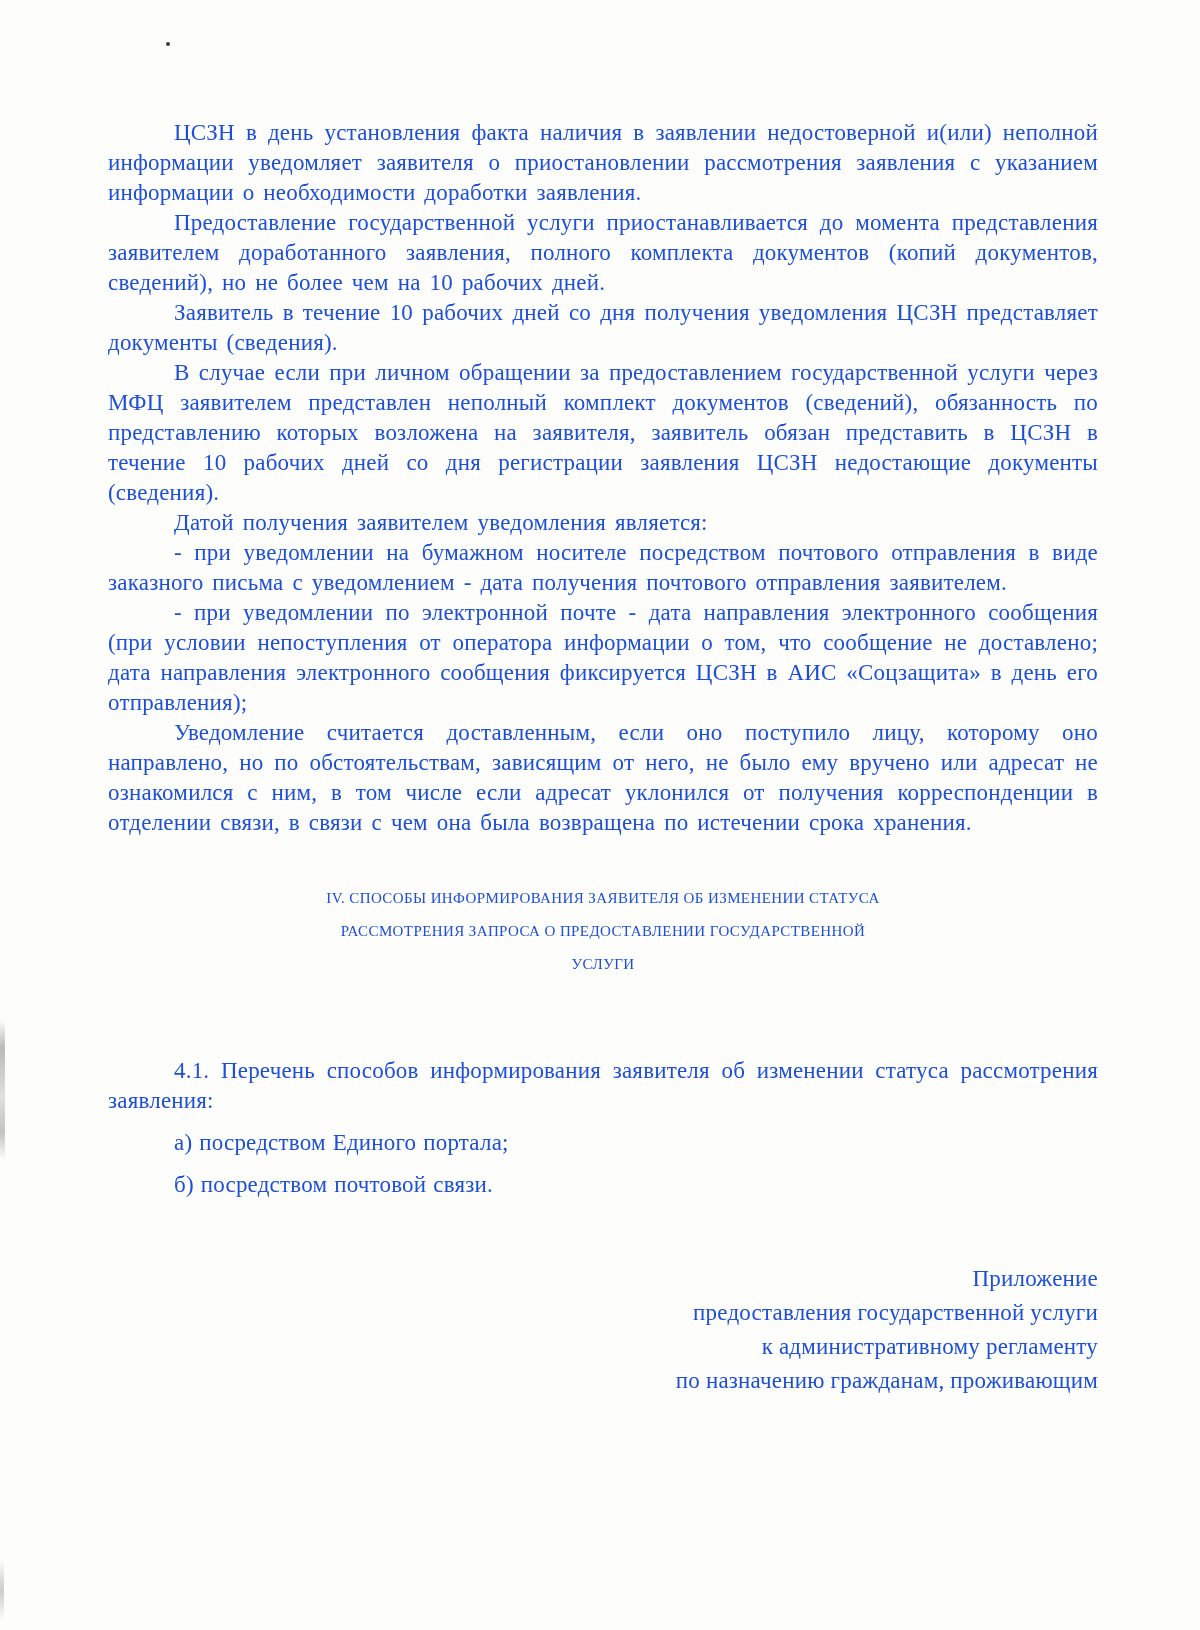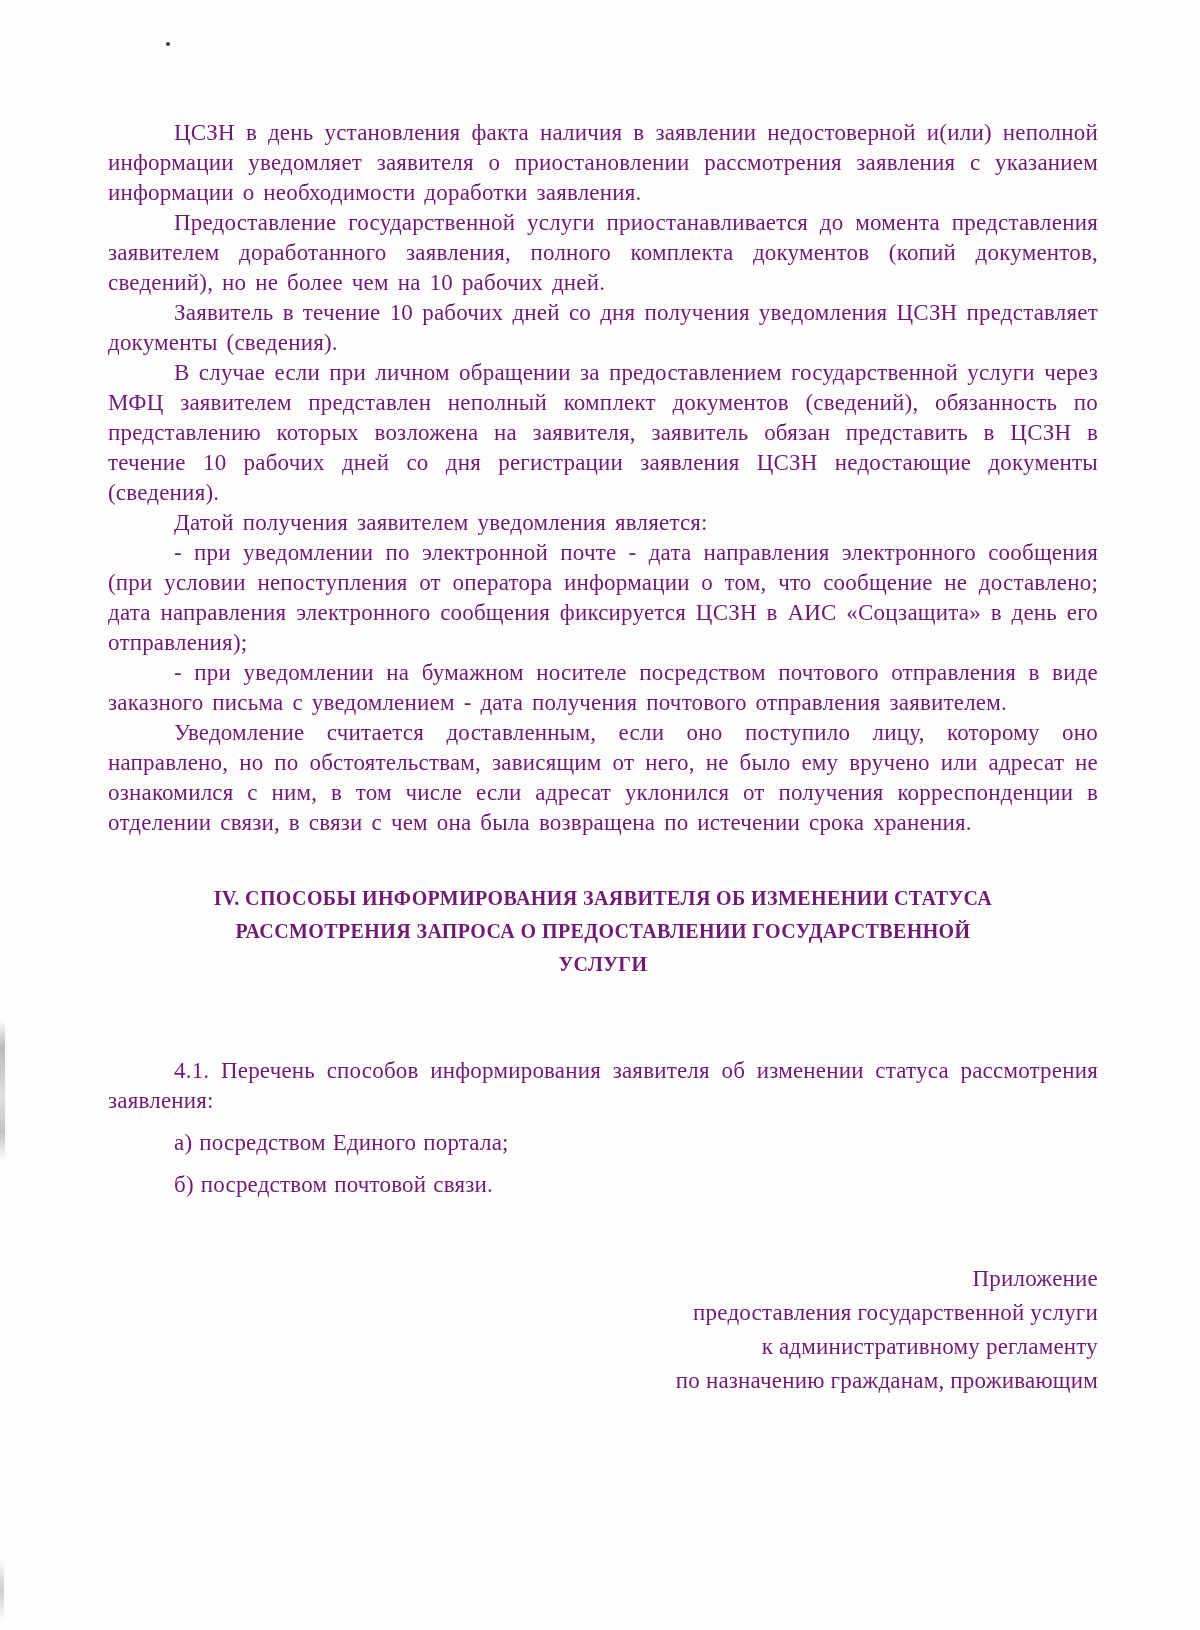--- a/index.html
+++ b/index.html
@@ -7,21 +7,21 @@
     padding: 0;
     background: #ffffff;
   }
   .page {
     position: relative;
     width: 1200px;
     height: 1630px;
     background: #fdfdfc;
     overflow: hidden;
     font-family: "Liberation Serif", "DejaVu Serif", serif;
-    color: #701a75;
+    color: #1d4ed8;
   }
   .content {
     position: absolute;
     left: 108px;
     top: 118px;
     width: 990px;
   }
   .para {
     margin: 0;
     font-size: 23px;
@@ -31,23 +31,23 @@
     letter-spacing: 0.2px;
     word-spacing: 3px;
   }
   .para.plain {
     text-align: left;
     word-spacing: 1px;
     margin-top: 12px;
   }
   .heading {
     margin: 44px 0 0 0;
-    font-size: 20px;
+    font-size: 15px;
     line-height: 33px;
-    font-weight: bold;
+    font-weight: normal;
     text-align: center;
     letter-spacing: 0.4px;
   }
   .heading .h-line {
     display: block;
   }
   .after-heading {
     margin-top: 75px;
   }
   .appendix {
@@ -104,22 +104,22 @@
   <span class="edge-smudge"></span>
   <span class="edge-smudge-2"></span>
 
   <div class="content">
 
     <p class="para">ЦСЗН в день установления факта наличия в заявлении недостоверной и(или) неполной информации уведомляет заявителя о приостановлении рассмотрения заявления с указанием информации о необходимости доработки заявления.</p>
     <p class="para">Предоставление государственной услуги приостанавливается до момента представления заявителем доработанного заявления, полного комплекта документов (копий документов, сведений), но не более чем на 10 рабочих дней.</p>
     <p class="para">Заявитель в течение 10 рабочих дней со дня получения уведомления ЦСЗН представляет документы (сведения).</p>
     <p class="para">В случае если при личном обращении за предоставлением государственной услуги через МФЦ заявителем представлен неполный комплект документов (сведений), обязанность по представлению которых возложена на заявителя, заявитель обязан представить в ЦСЗН в течение 10 рабочих дней со дня регистрации заявления ЦСЗН недостающие документы (сведения).</p>
     <p class="para">Датой получения заявителем уведомления является:</p>
+    <p class="para">- при уведомлении на бумажном носителе посредством почтового отправления в виде заказного письма с уведомлением - дата получения почтового отправления заявителем.</p>
     <p class="para">- при уведомлении по электронной почте - дата направления электронного сообщения (при условии непоступления от оператора информации о том, что сообщение не доставлено; дата направления электронного сообщения фиксируется ЦСЗН в АИС «Соцзащита» в день его отправления);</p>
-    <p class="para">- при уведомлении на бумажном носителе посредством почтового отправления в виде заказного письма с уведомлением - дата получения почтового отправления заявителем.</p>
     <p class="para">Уведомление считается доставленным, если оно поступило лицу, которому оно направлено, но по обстоятельствам, зависящим от него, не было ему вручено или адресат не ознакомился с ним, в том числе если адресат уклонился от получения корреспонденции в отделении связи, в связи с чем она была возвращена по истечении срока хранения.</p>
 
     <h2 class="heading">
       <span class="h-line">IV. СПОСОБЫ ИНФОРМИРОВАНИЯ ЗАЯВИТЕЛЯ ОБ ИЗМЕНЕНИИ СТАТУСА</span>
       <span class="h-line">РАССМОТРЕНИЯ ЗАПРОСА О ПРЕДОСТАВЛЕНИИ ГОСУДАРСТВЕННОЙ</span>
       <span class="h-line">УСЛУГИ</span>
     </h2>
 
     <p class="para after-heading">4.1. Перечень способов информирования заявителя об изменении статуса рассмотрения заявления:</p>
     <p class="para plain">а) посредством Единого портала;</p>

